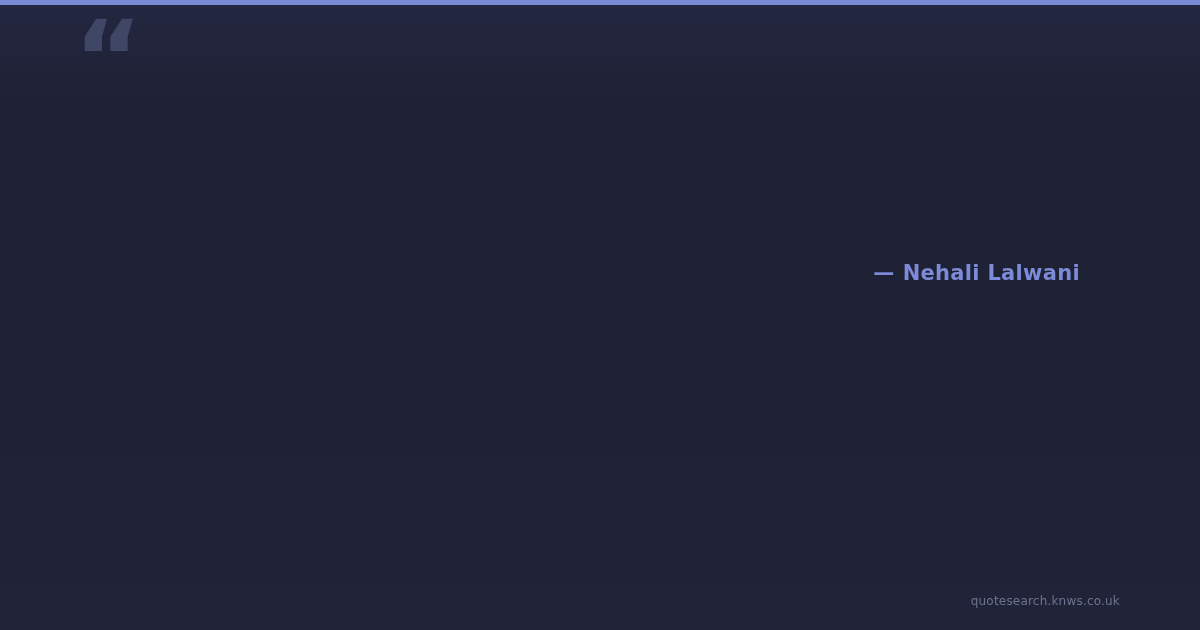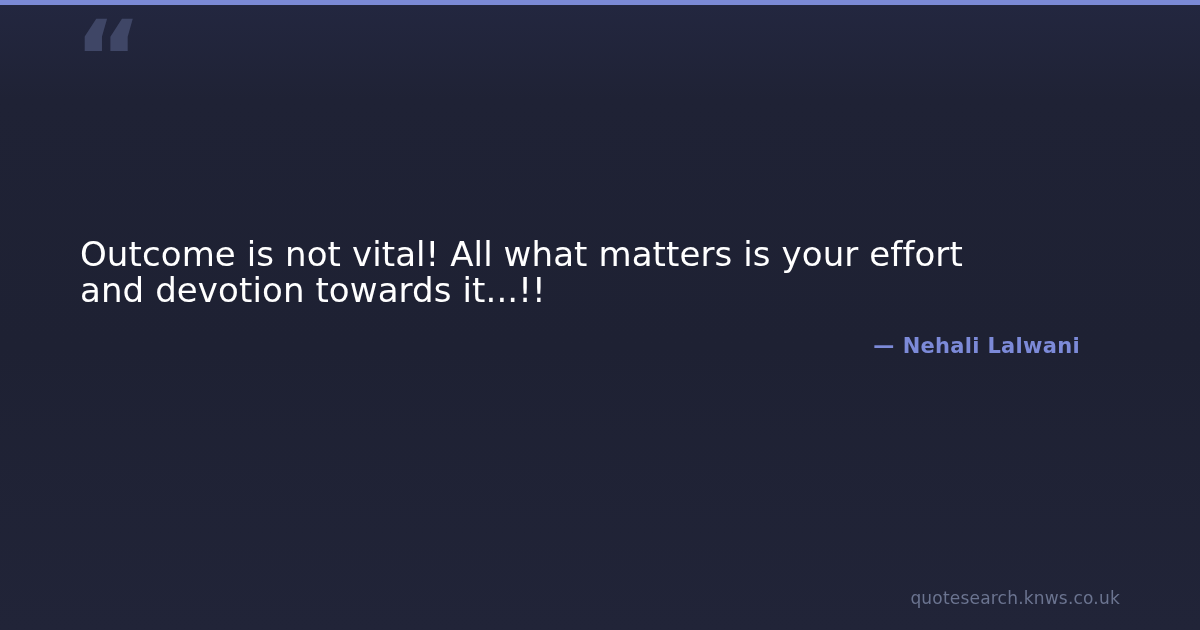--- a/index.html
+++ b/index.html
@@ -75,36 +75,35 @@
   }
 
   .attribution .dash {
     margin-right: 8px;
   }
 
   .watermark {
     position: absolute;
     right: 80px;
     bottom: 22px;
-    font-size: 17px;
+    font-size: 12px;
     color: #6b7490;
     letter-spacing: 0.2px;
   }
 </style>
 </head>
 <body>
 
 <div class="quote-card">
 
   <div class="accent-bar"></div>
 
   <div class="quote-mark">“</div>
 
   <div class="content">
-    <p class="quote-text">Outcome is not vital! All what matters is your effort and devotion towards it...!!</p>
 
     <p class="attribution">
       <span class="dash">—</span><span class="author">Nehali Lalwani</span>
     </p>
   </div>
 
   <div class="watermark">quotesearch.knws.co.uk</div>
 
 </div>
 

